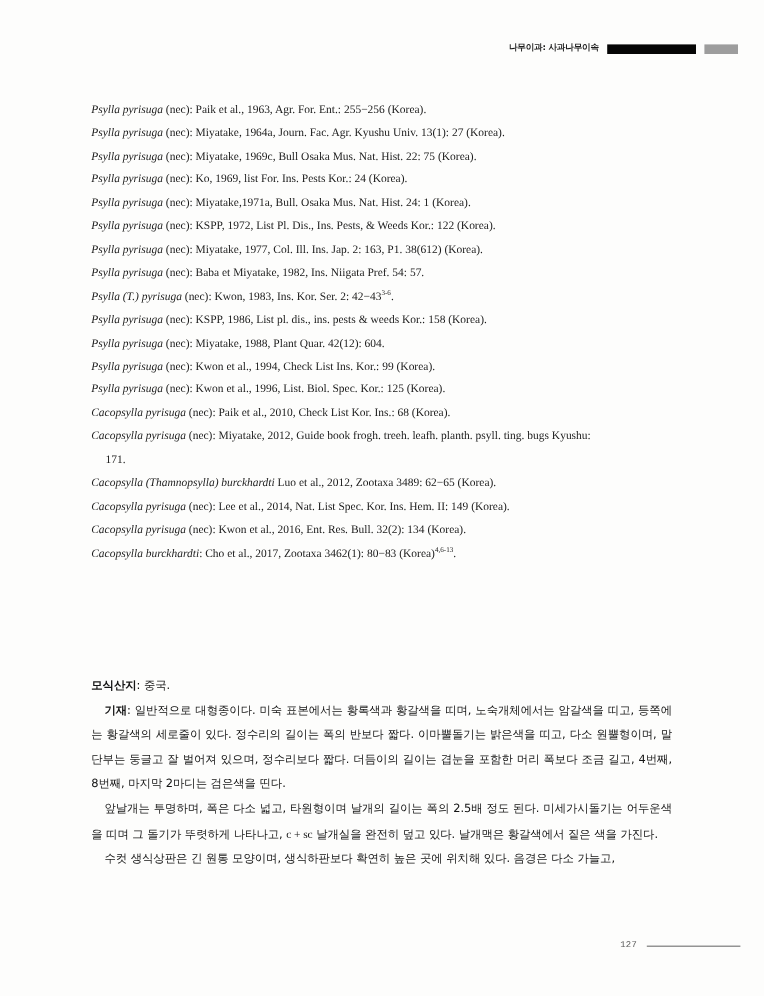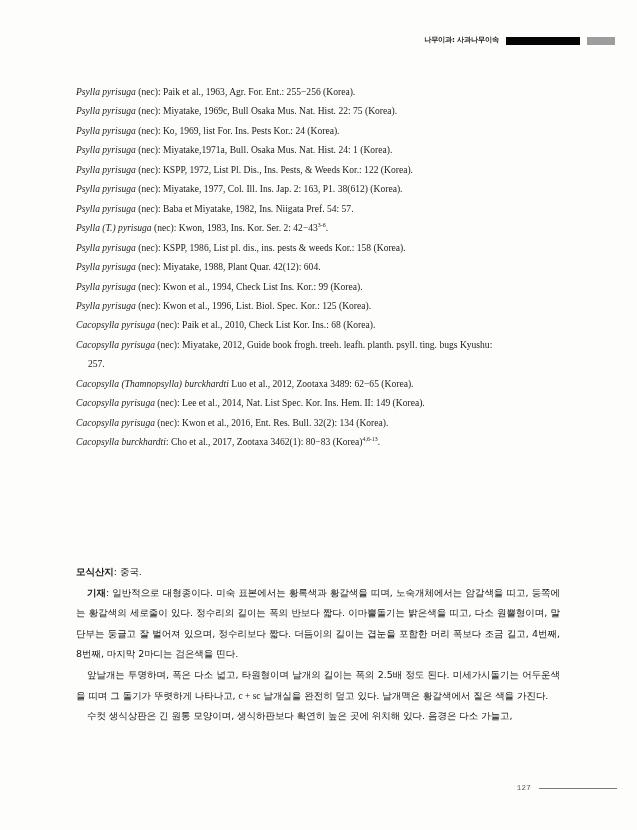--- a/index.html
+++ b/index.html
@@ -136,33 +136,34 @@
 <div class="page">
 
   <div class="running-header">
     <span class="running-header-title">나무이과: 사과나무이속</span>
     <span class="header-bar-dark"></span>
     <span class="header-bar-light"></span>
   </div>
 
   <div class="reference-list">
       <div class="reference-entry"><span class="taxon">Psylla pyrisuga</span><span> (nec): Paik et al., 1963, Agr. For. Ent.: 255−256 (Korea).</span></div>
+      <div class="reference-entry"><span class="taxon">Psylla pyrisuga</span><span> (nec): Miyatake, 1964a, Journ. Fac. Agr. Kyushu Univ. 13(1): 27 (Korea).</span></div>
       <div class="reference-entry"><span class="taxon">Psylla pyrisuga</span><span> (nec): Miyatake, 1969c, Bull Osaka Mus. Nat. Hist. 22: 75 (Korea).</span></div>
       <div class="reference-entry"><span class="taxon">Psylla pyrisuga</span><span> (nec): Ko, 1969, list For. Ins. Pests Kor.: 24 (Korea).</span></div>
       <div class="reference-entry"><span class="taxon">Psylla pyrisuga</span><span> (nec): Miyatake,1971a, Bull. Osaka Mus. Nat. Hist. 24: 1 (Korea).</span></div>
       <div class="reference-entry"><span class="taxon">Psylla pyrisuga</span><span> (nec): KSPP, 1972, List Pl. Dis., Ins. Pests, &amp; Weeds Kor.: 122 (Korea).</span></div>
       <div class="reference-entry"><span class="taxon">Psylla pyrisuga</span><span> (nec): Miyatake, 1977, Col. Ill. Ins. Jap. 2: 163, P1. 38(612) (Korea).</span></div>
       <div class="reference-entry"><span class="taxon">Psylla pyrisuga</span><span> (nec): Baba et Miyatake, 1982, Ins. Niigata Pref. 54: 57.</span></div>
       <div class="reference-entry"><span class="taxon">Psylla (T.) pyrisuga</span><span> (nec): Kwon, 1983, Ins. Kor. Ser. 2: 42−43</span><sup>3-6</sup><span>.</span></div>
       <div class="reference-entry"><span class="taxon">Psylla pyrisuga</span><span> (nec): KSPP, 1986, List pl. dis., ins. pests &amp; weeds Kor.: 158 (Korea).</span></div>
       <div class="reference-entry"><span class="taxon">Psylla pyrisuga</span><span> (nec): Miyatake, 1988, Plant Quar. 42(12): 604.</span></div>
       <div class="reference-entry"><span class="taxon">Psylla pyrisuga</span><span> (nec): Kwon et al., 1994, Check List Ins. Kor.: 99 (Korea).</span></div>
       <div class="reference-entry"><span class="taxon">Psylla pyrisuga</span><span> (nec): Kwon et al., 1996, List. Biol. Spec. Kor.: 125 (Korea).</span></div>
       <div class="reference-entry"><span class="taxon">Cacopsylla pyrisuga</span><span> (nec): Paik et al., 2010, Check List Kor. Ins.: 68 (Korea).</span></div>
-      <div class="reference-entry wrap"><span class="taxon">Cacopsylla pyrisuga</span><span> (nec): Miyatake, 2012, Guide book frogh. treeh. leafh. planth. psyll. ting. bugs Kyushu:</span><span class="cont">257.</span></div>
+      <div class="reference-entry wrap"><span class="taxon">Cacopsylla pyrisuga</span><span> (nec): Miyatake, 2012, Guide book frogh. treeh. leafh. planth. psyll. ting. bugs Kyushu:</span><span class="cont">171.</span></div>
       <div class="reference-entry"><span class="taxon">Cacopsylla (Thamnopsylla) burckhardti</span><span> Luo et al., 2012, Zootaxa 3489: 62−65 (Korea).</span></div>
       <div class="reference-entry"><span class="taxon">Cacopsylla pyrisuga</span><span> (nec): Lee et al., 2014, Nat. List Spec. Kor. Ins. Hem. II: 149 (Korea).</span></div>
       <div class="reference-entry"><span class="taxon">Cacopsylla pyrisuga</span><span> (nec): Kwon et al., 2016, Ent. Res. Bull. 32(2): 134 (Korea).</span></div>
       <div class="reference-entry"><span class="taxon">Cacopsylla burckhardti</span><span>: Cho et al., 2017, Zootaxa 3462(1): 80−83 (Korea)</span><sup>4,6-13</sup><span>.</span></div>
     </div>
 
   <div class="body-section">
     <p class="body-para">
       <span class="lead">모식산지</span><span>: 중국.</span>
     </p>

